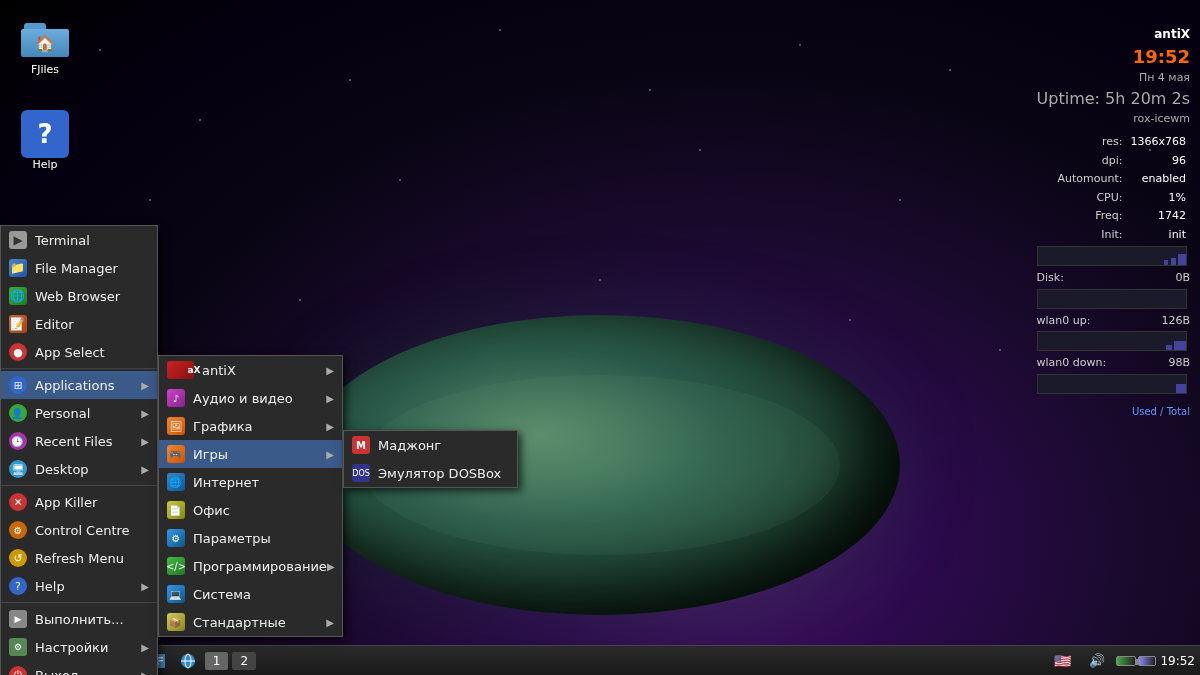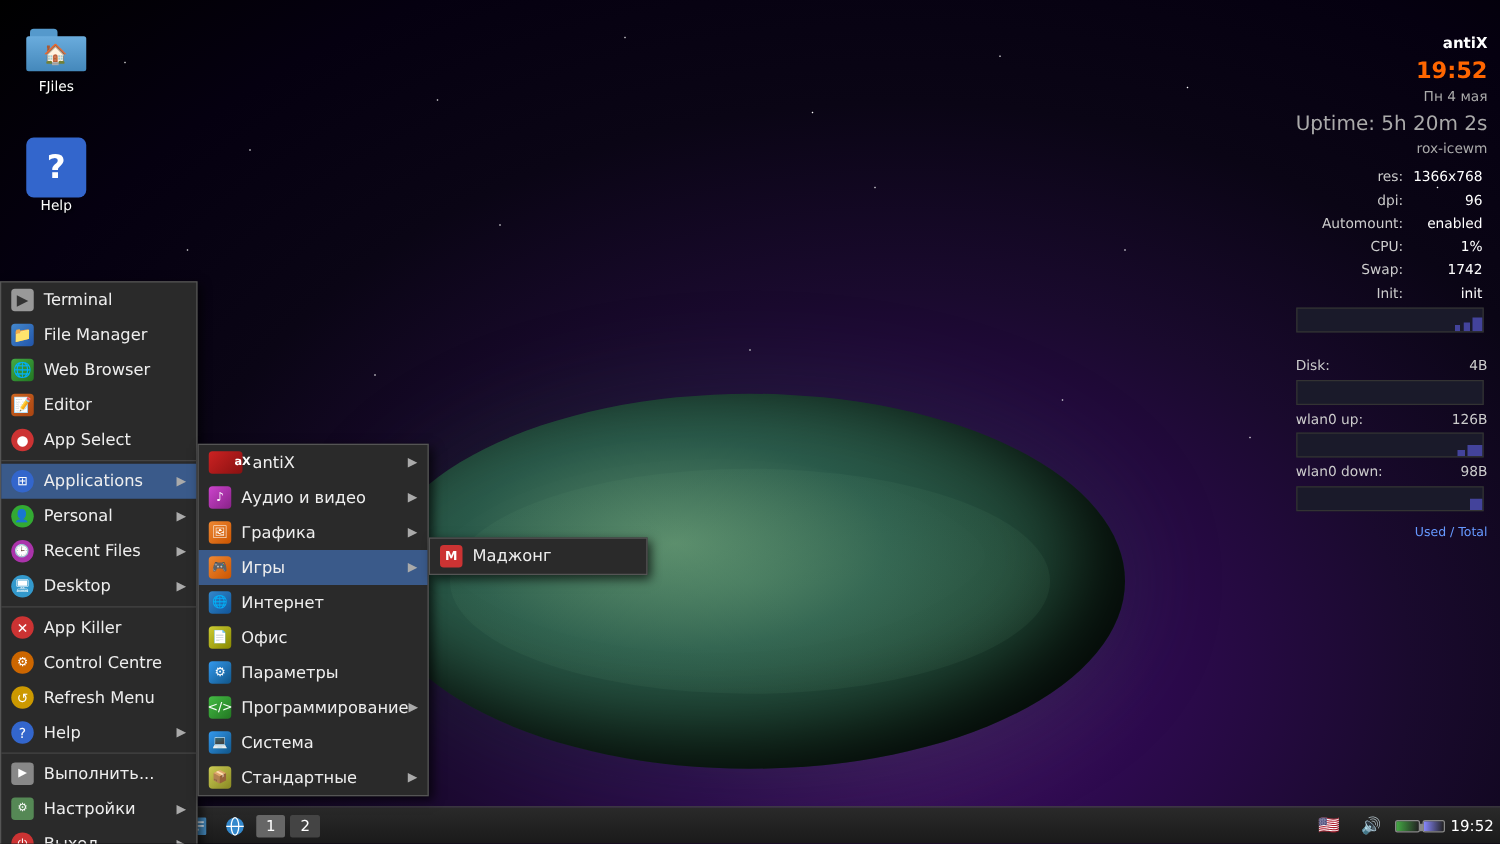--- a/index.html
+++ b/index.html
@@ -373,37 +373,37 @@
       </tr>
       <tr>
         <td>Automount:</td>
         <td>enabled</td>
       </tr>
       <tr>
         <td>CPU:</td>
         <td>1%</td>
       </tr>
       <tr>
-        <td>Swap:</td>
+        <td>Freq:</td>
         <td>1742</td>
       </tr>
       <tr>
         <td>Init:</td>
         <td>init</td>
       </tr>
     </tbody>
       </table>
     <div class="mini-graph">
       <div class="mini-graph-bar" style="right:0;width:8px;height:60%;"></div>
       <div class="mini-graph-bar" style="right:10px;width:5px;height:40%;"></div>
       <div class="mini-graph-bar" style="right:18px;width:4px;height:30%;"></div>
     </div>
-    <div style="display:flex;justify-content:space-between;margin-top:19px;">
+    <div style="display:flex;justify-content:space-between;margin-top:4px;">
       <span>Disk:</span>
-      <span>4B</span>
+      <span>0B</span>
     </div>
     <div class="mini-graph"></div>
     <div style="display:flex;justify-content:space-between;margin-top:4px;">
       <span>wlan0 up:</span>
       <span>126B</span>
     </div>
     <div class="mini-graph">
       <div class="mini-graph-bar" style="right:0;width:12px;height:50%;"></div>
       <div class="mini-graph-bar" style="right:14px;width:6px;height:30%;"></div>
     </div>
@@ -542,20 +542,24 @@
       <div class="menu-icon app-icon-standard" style="color:white;font-size:10px;">📦</div>
       <span>Стандартные</span>
       <span class="arrow">▶</span>
     </div>
   </div>
 
   <div id="games-submenu">
     <div class="menu-item">
       <div class="menu-icon game-icon-mahjong" style="background:#cc3333;color:white;border-radius:3px;font-size:10px;">M</div>
       <span>Маджонг</span>
+    </div>
+    <div class="menu-item">
+      <div class="menu-icon game-icon-dosbox" style="background:#333388;color:white;border-radius:3px;font-size:8px;">DOS</div>
+      <span>Эмулятор DOSBox</span>
     </div>
   </div>
 
   <div id="taskbar">
     <div id="taskbar-brand">antiX</div>
 
     <div class="taskbar-btn" title="File Manager">
       <svg viewBox="0 0 18 18" fill="none">
         <rect x="1" y="5" width="16" height="11" rx="1" fill="#4488bb"></rect>
         <rect x="1" y="3" width="7" height="4" rx="1" fill="#5599cc"></rect>

